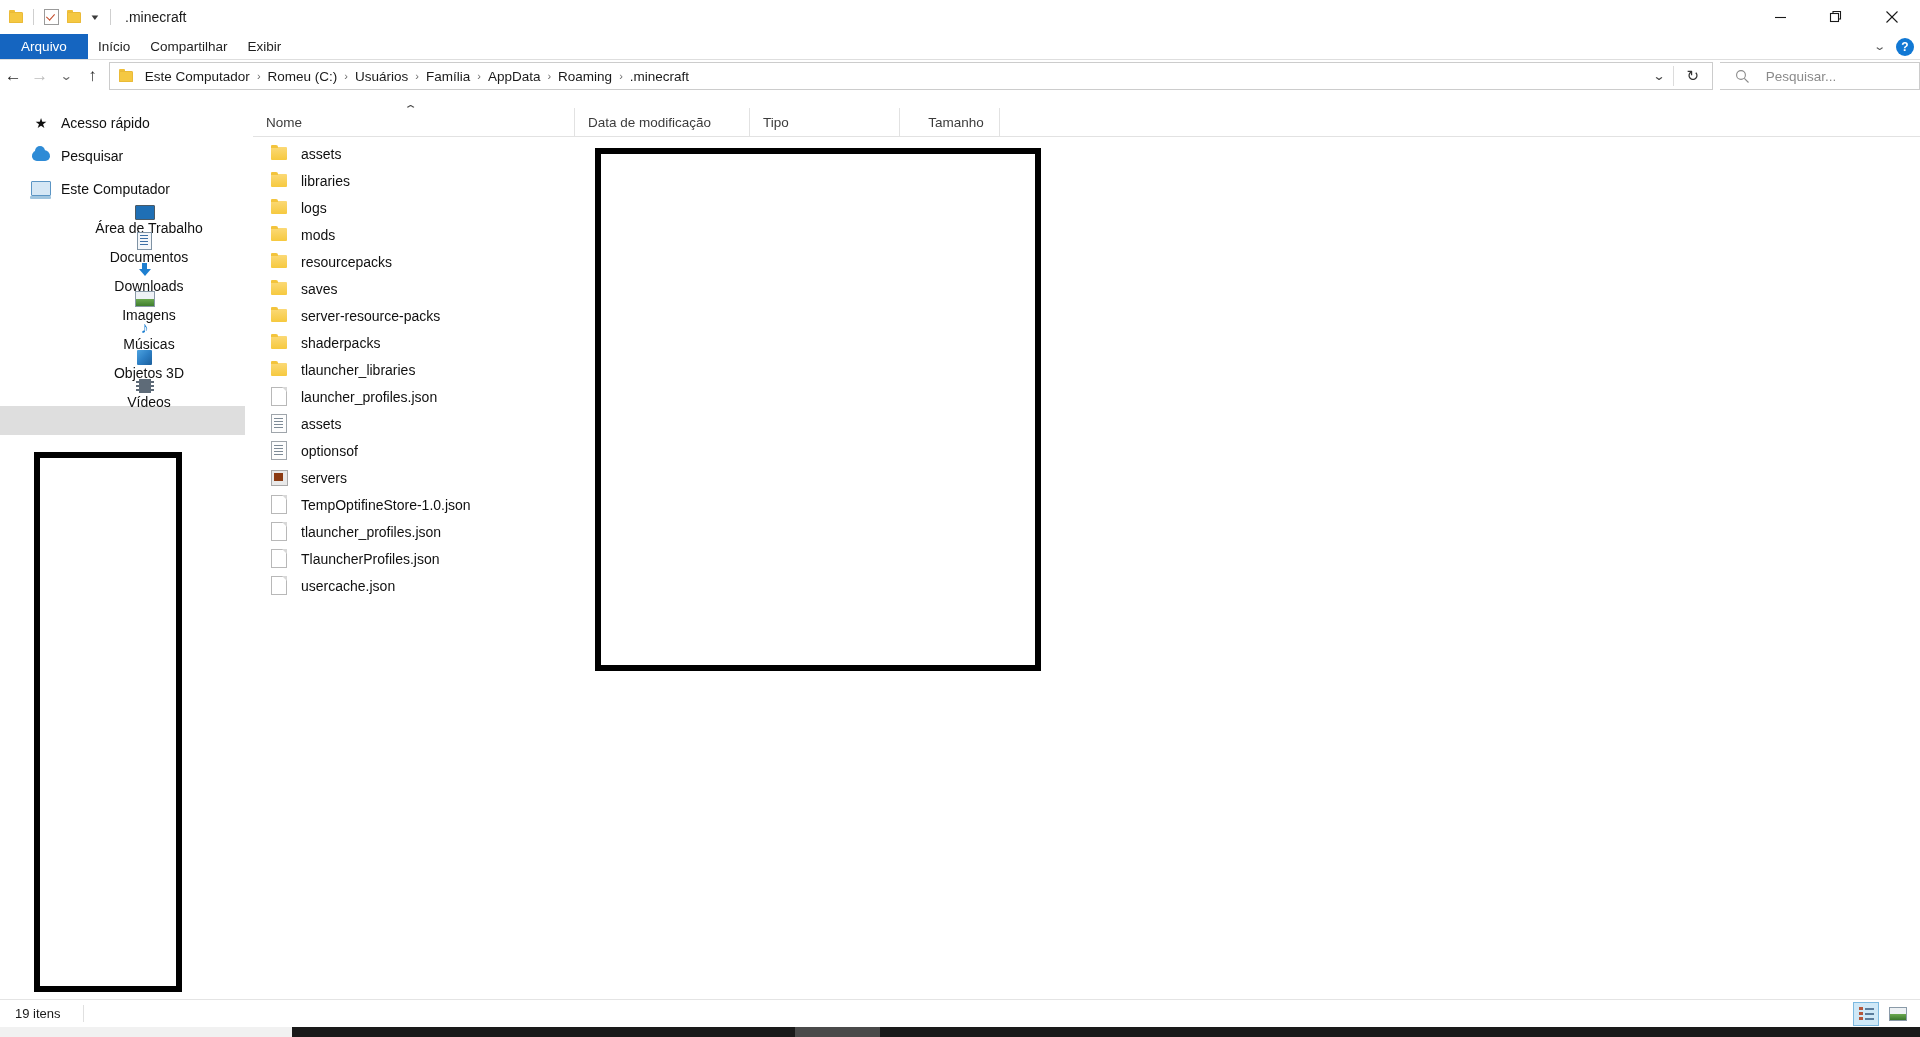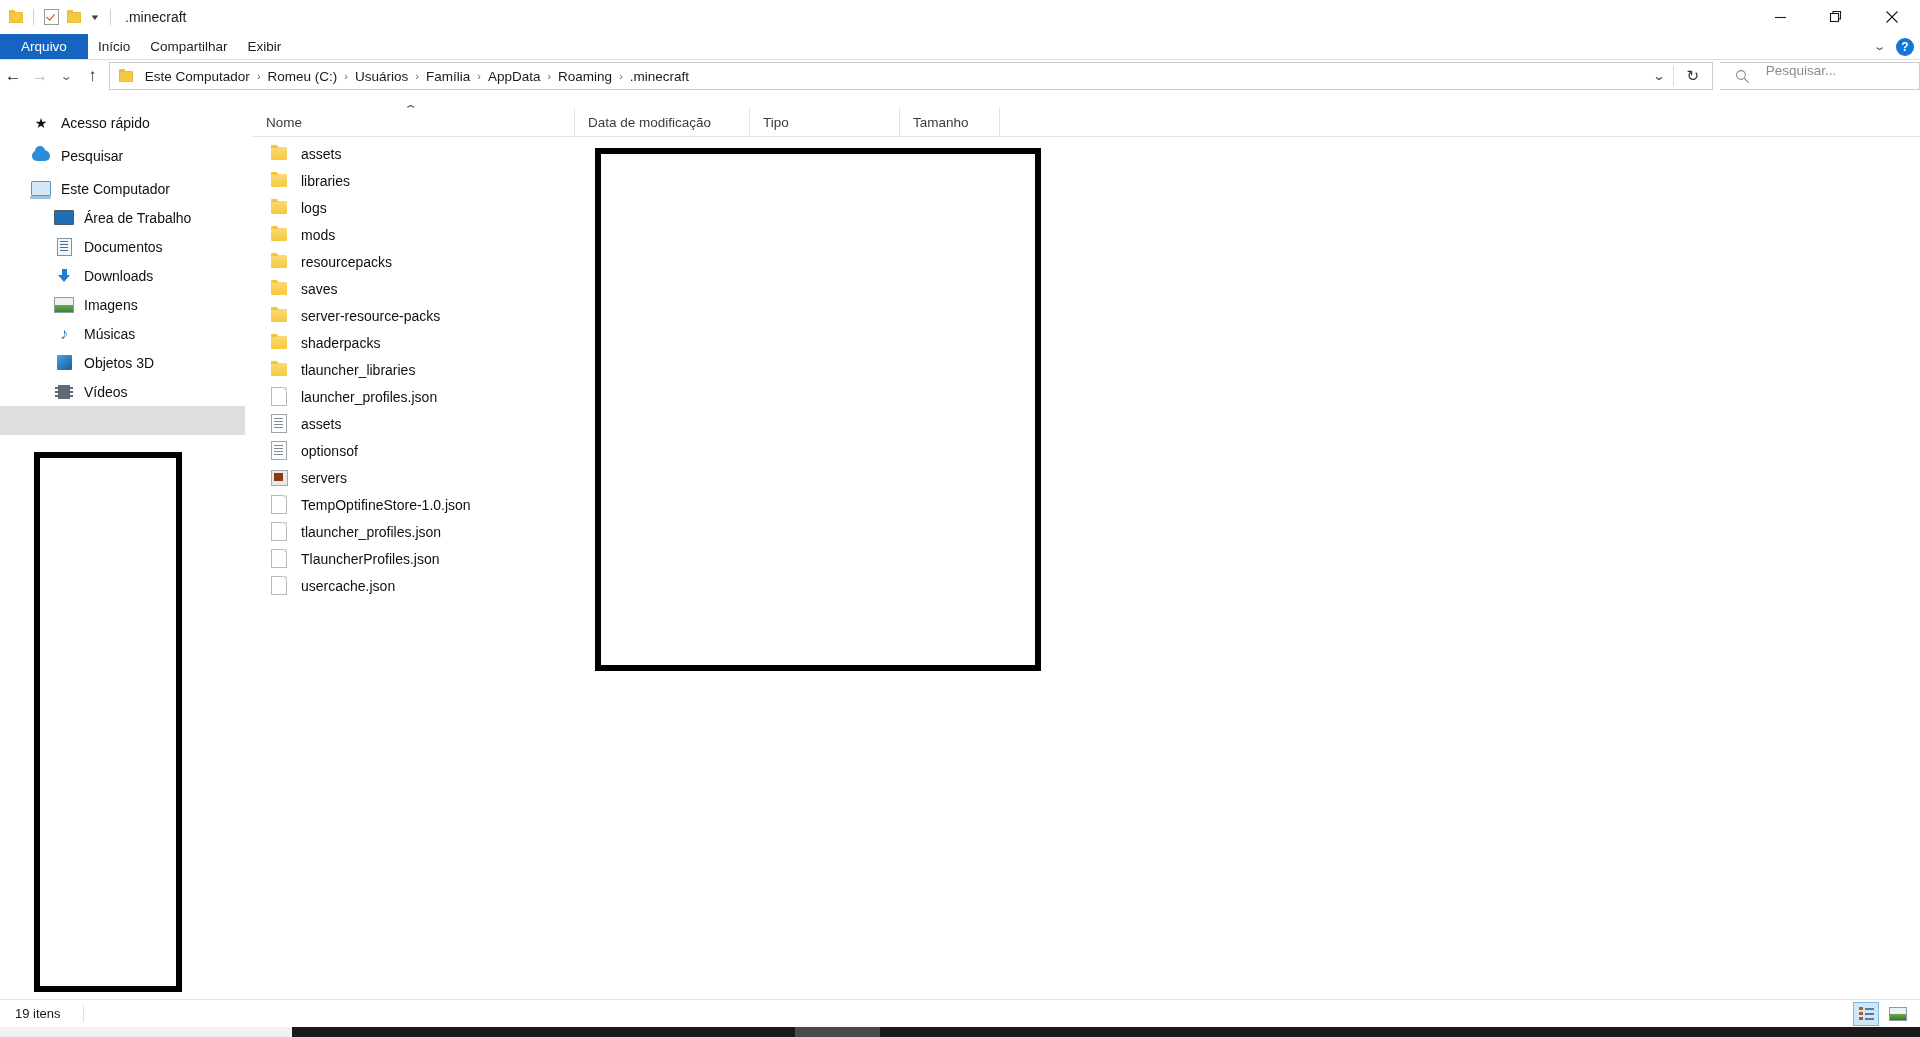--- a/index.html
+++ b/index.html
@@ -212,20 +212,21 @@
     width: 38px; text-align: center;
     color: #333; font-size: 15px;
   }
   .searchbox {
     width: 256px;
     height: 26px;
     border: 1px solid #cccccc;
     border-left: none;
     background: #ffffff;
     display: flex;
+    align-items: center;
     margin-left: 7px;
   }
   .search-icon-wrap {
     width: 46px;
     display: flex; align-items: center; justify-content: center;
   }
   .search-ph {
     font-size: 13.5px;
     color: #8a8a8a;
     white-space: nowrap;
@@ -242,21 +243,21 @@
   }
   .nav-item {
     display: flex;
     align-items: center;
     height: 29px;
     font-size: 14px;
     color: #101010;
     white-space: nowrap;
   }
   .nav-item.lvl0 { padding-left: 30px; }
-  .nav-item.lvl1 { padding-left: 53px; }
+  .nav-item.lvl1 { padding-left: 53px; flex-direction: column; }
   .nav-item.selected { background: #dedede; }
   .nav-ico {
     width: 22px; height: 18px;
     margin-right: 9px;
     display: flex; align-items: center; justify-content: center;
     flex: 0 0 auto;
   }
   .nav-label { line-height: 1; }
 
   
@@ -276,21 +277,21 @@
     display: flex;
     align-items: center;
     border-right: 1px solid #e2e2e2;
     padding-left: 13px;
     box-sizing: border-box;
     position: relative;
   }
   .colh-name { width: 322px; }
   .colh-date { width: 175px; }
   .colh-type { width: 150px; }
-  .colh-size { width: 100px; }
+  .colh-size { width: 100px; justify-content: center; }
   .sortcaret {
     position: absolute;
     left: 153px; top: -5px;
     font-size: 11px;
     color: #4a4a4a;
     transform: scaleX(1.6);
   }
 
   .filelist {
     position: absolute;

